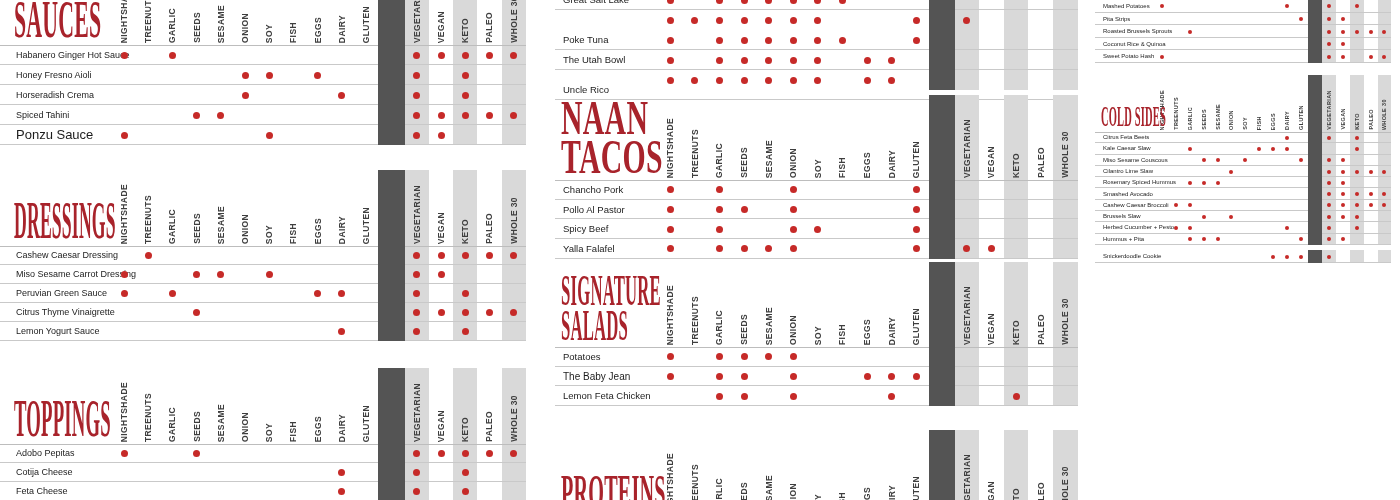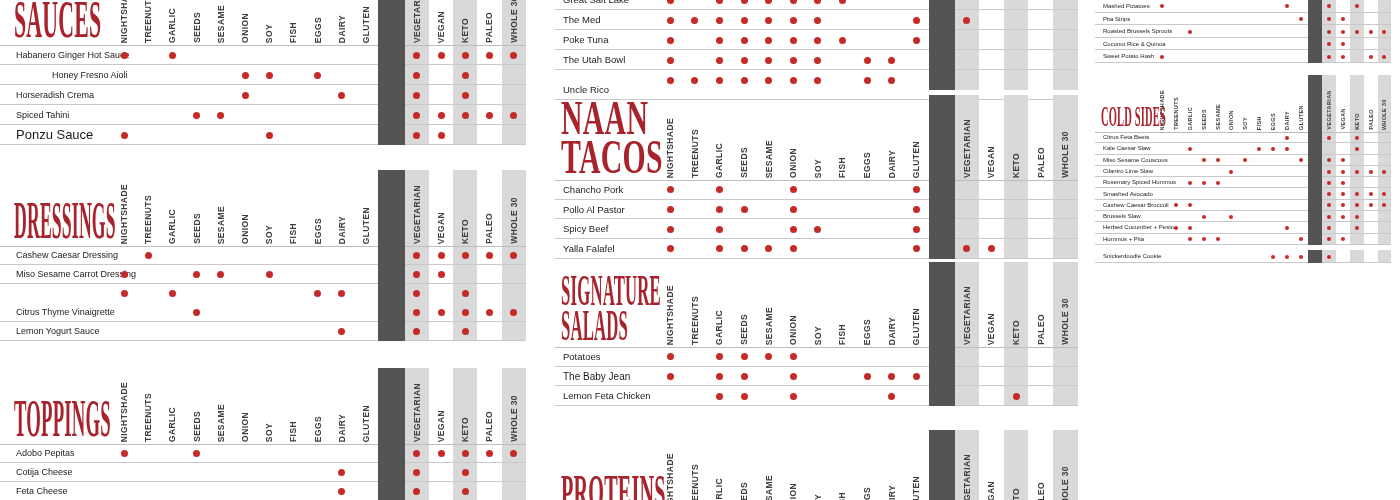--- a/index.html
+++ b/index.html
@@ -22,23 +22,20 @@
 </head>
 <body>
 
 <div id="page">
     <div class="section" style="left: 555px; top: -10px; width: 522.6px; height: 100px;">
       <div class="stripe" style="left: 399.6px; width: 24.6px; height: 100px; background: rgb(217, 217, 217);"></div>
       <div class="stripe" style="left: 448.8px; width: 24.6px; height: 100px; background: rgb(217, 217, 217);"></div>
       <div class="stripe" style="left: 498px; width: 24.6px; height: 100px; background: rgb(217, 217, 217);"></div>
       <div class="row" style="top: 0px; width: 522.6px; height: 20px;">
         <span class="row-label" style="left: 8px; font-size: 9.5px; line-height: 20px;">Great Salt Lake</span>
-      </div>
-      <div class="row" style="top: 20px; width: 522.6px; height: 20px;">
-        <span class="row-label" style="left: 8px; font-size: 9.5px; line-height: 20px;">The Med</span>
       </div>
       <div class="row" style="top: 60px; width: 522.6px; height: 20px;">
         <span class="row-label" style="left: 8px; font-size: 9.5px; line-height: 20px;">The Utah Bowl</span>
       </div>
       <div class="row" style="top: 40px; width: 522.6px; height: 20px;">
         <span class="row-label" style="left: 8px; font-size: 9.5px; line-height: 20px;">Poke Tuna</span>
       </div>
       <div class="row" style="top: 90px; width: 522.6px; height: 20px;">
         <span class="row-label" style="left: 8px; font-size: 9.5px; line-height: 20px;">Uncle Rico</span>
       </div>
@@ -322,21 +319,21 @@
     </div>
     <div class="section" style="left: 0px; top: -30px; width: 525.7px; height: 175px;">
       <div class="stripe" style="left: 404.7px; width: 24.2px; height: 175px; background: rgb(217, 217, 217);"></div>
       <div class="stripe" style="left: 453.1px; width: 24.2px; height: 175px; background: rgb(217, 217, 217);"></div>
       <div class="stripe" style="left: 501.5px; width: 24.2px; height: 175px; background: rgb(217, 217, 217);"></div>
       <div class="topline" style="top: 75px; width: 525.7px;"></div>
       <div class="row" style="top: 75px; width: 525.7px; height: 20px;">
         <span class="row-label" style="left: 16px; font-size: 9px; line-height: 20px;">Habanero Ginger Hot Sauce</span>
       </div>
       <div class="row" style="top: 95px; width: 525.7px; height: 20px;">
-        <span class="row-label" style="left: 16px; font-size: 9px; line-height: 20px; margin-left: 36px;">Honey Fresno Aioli</span>
+        <span class="row-label" style="left: 16px; font-size: 9px; line-height: 20px;">Honey Fresno Aioli</span>
       </div>
       <div class="row" style="top: 115px; width: 525.7px; height: 20px;">
         <span class="row-label" style="left: 16px; font-size: 9px; line-height: 20px;">Horseradish Crema</span>
       </div>
       <div class="row" style="top: 135px; width: 525.7px; height: 20px;">
         <span class="row-label" style="left: 16px; font-size: 9px; line-height: 20px;">Spiced Tahini</span>
       </div>
       <div class="row" style="top: 155px; width: 525.7px; height: 20px;">
         <span class="row-label" style="left: 16px; font-size: 13px; line-height: 20px; text-align: center;">Ponzu Sauce</span>
       </div>
@@ -423,20 +420,23 @@
     <div class="section" style="left: 0px; top: 170px; width: 525.7px; height: 171px;">
       <div class="stripe" style="left: 404.7px; width: 24.2px; height: 171px; background: rgb(217, 217, 217);"></div>
       <div class="stripe" style="left: 453.1px; width: 24.2px; height: 171px; background: rgb(217, 217, 217);"></div>
       <div class="stripe" style="left: 501.5px; width: 24.2px; height: 171px; background: rgb(217, 217, 217);"></div>
       <div class="topline" style="top: 76px; width: 525.7px;"></div>
       <div class="row" style="top: 76px; width: 525.7px; height: 19px;">
         <span class="row-label" style="left: 16px; font-size: 9px; line-height: 19px;">Cashew Caesar Dressing</span>
       </div>
       <div class="row" style="top: 95px; width: 525.7px; height: 19px;">
         <span class="row-label" style="left: 16px; font-size: 9px; line-height: 19px;">Miso Sesame Carrot Dressing</span>
+      </div>
+      <div class="row" style="top: 114px; width: 525.7px; height: 19px;">
+        <span class="row-label" style="left: 16px; font-size: 9px; line-height: 19px;">Peruvian Green Sauce</span>
       </div>
       <div class="row" style="top: 133px; width: 525.7px; height: 19px;">
         <span class="row-label" style="left: 16px; font-size: 9px; line-height: 19px;">Citrus Thyme Vinaigrette</span>
       </div>
       <div class="row" style="top: 152px; width: 525.7px; height: 19px;">
         <span class="row-label" style="left: 16px; font-size: 9px; line-height: 19px;">Lemon Yogurt Sauce</span>
       </div>
       <div class="bar" style="left: 378.2px; width: 26.5px; height: 171px; background: rgb(84, 84, 84);"></div>
       <div class="dot" style="left: 144.8px; top: 82px; width: 7px; height: 7px; background: rgb(198, 42, 40);"></div>
       <div class="dot" style="left: 413.3px; top: 82px; width: 7px; height: 7px; background: rgb(198, 42, 40);"></div>

